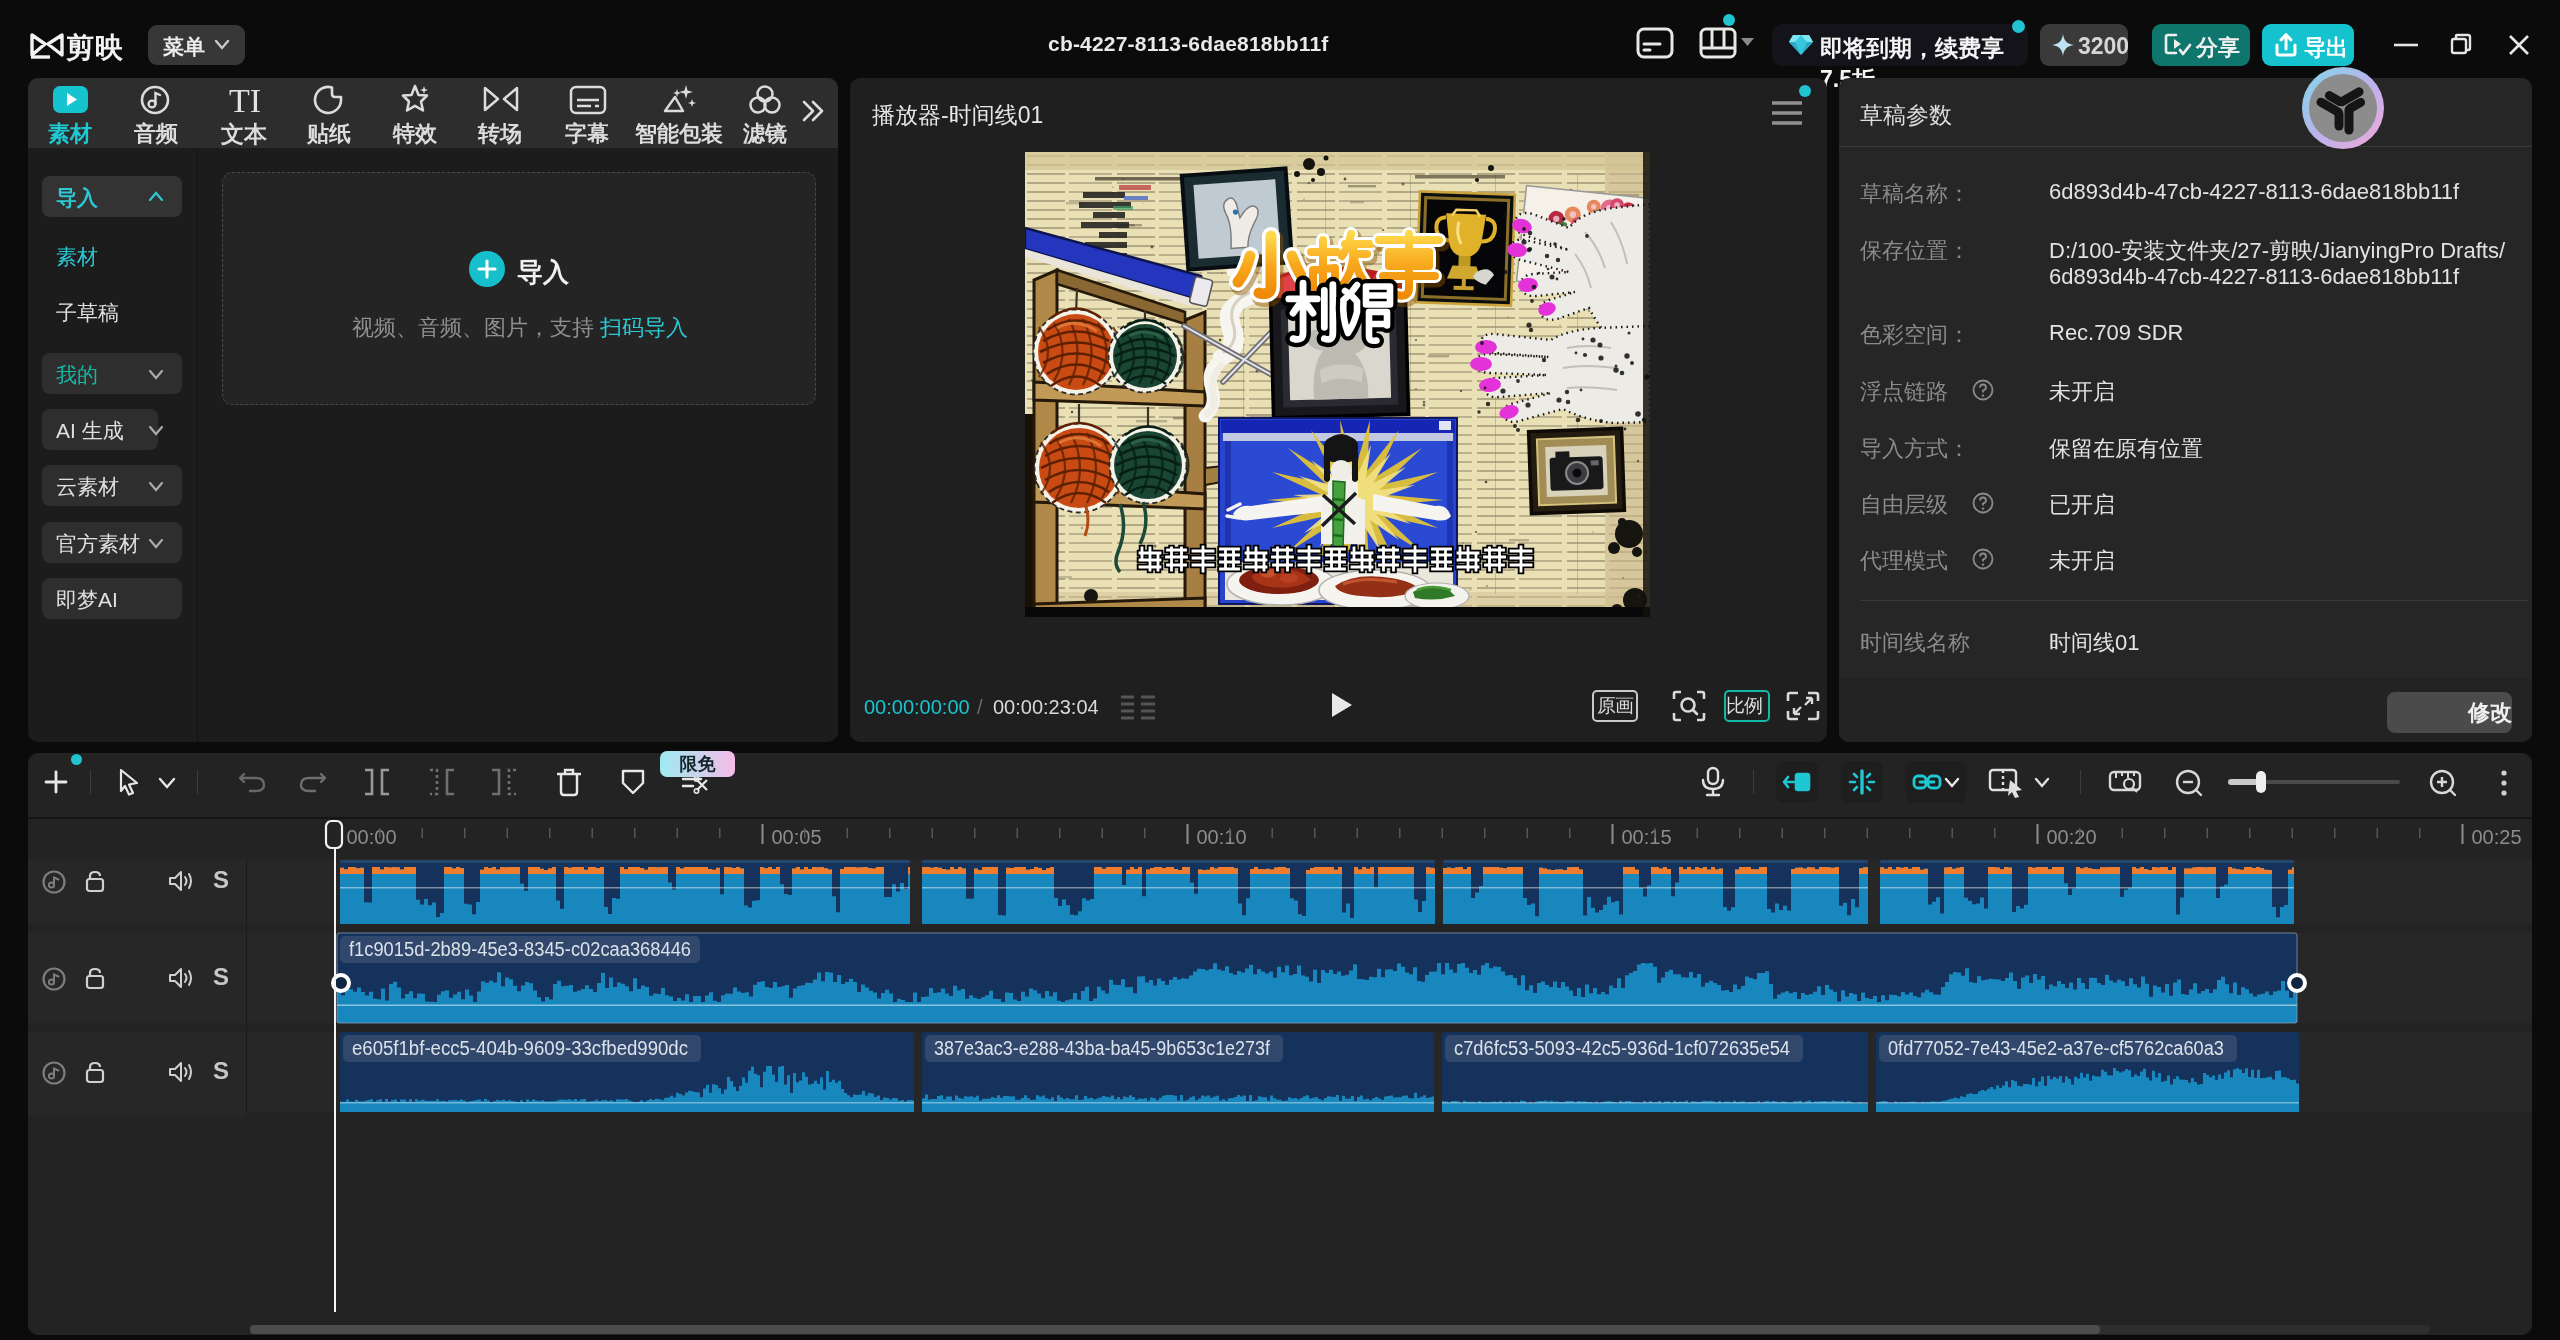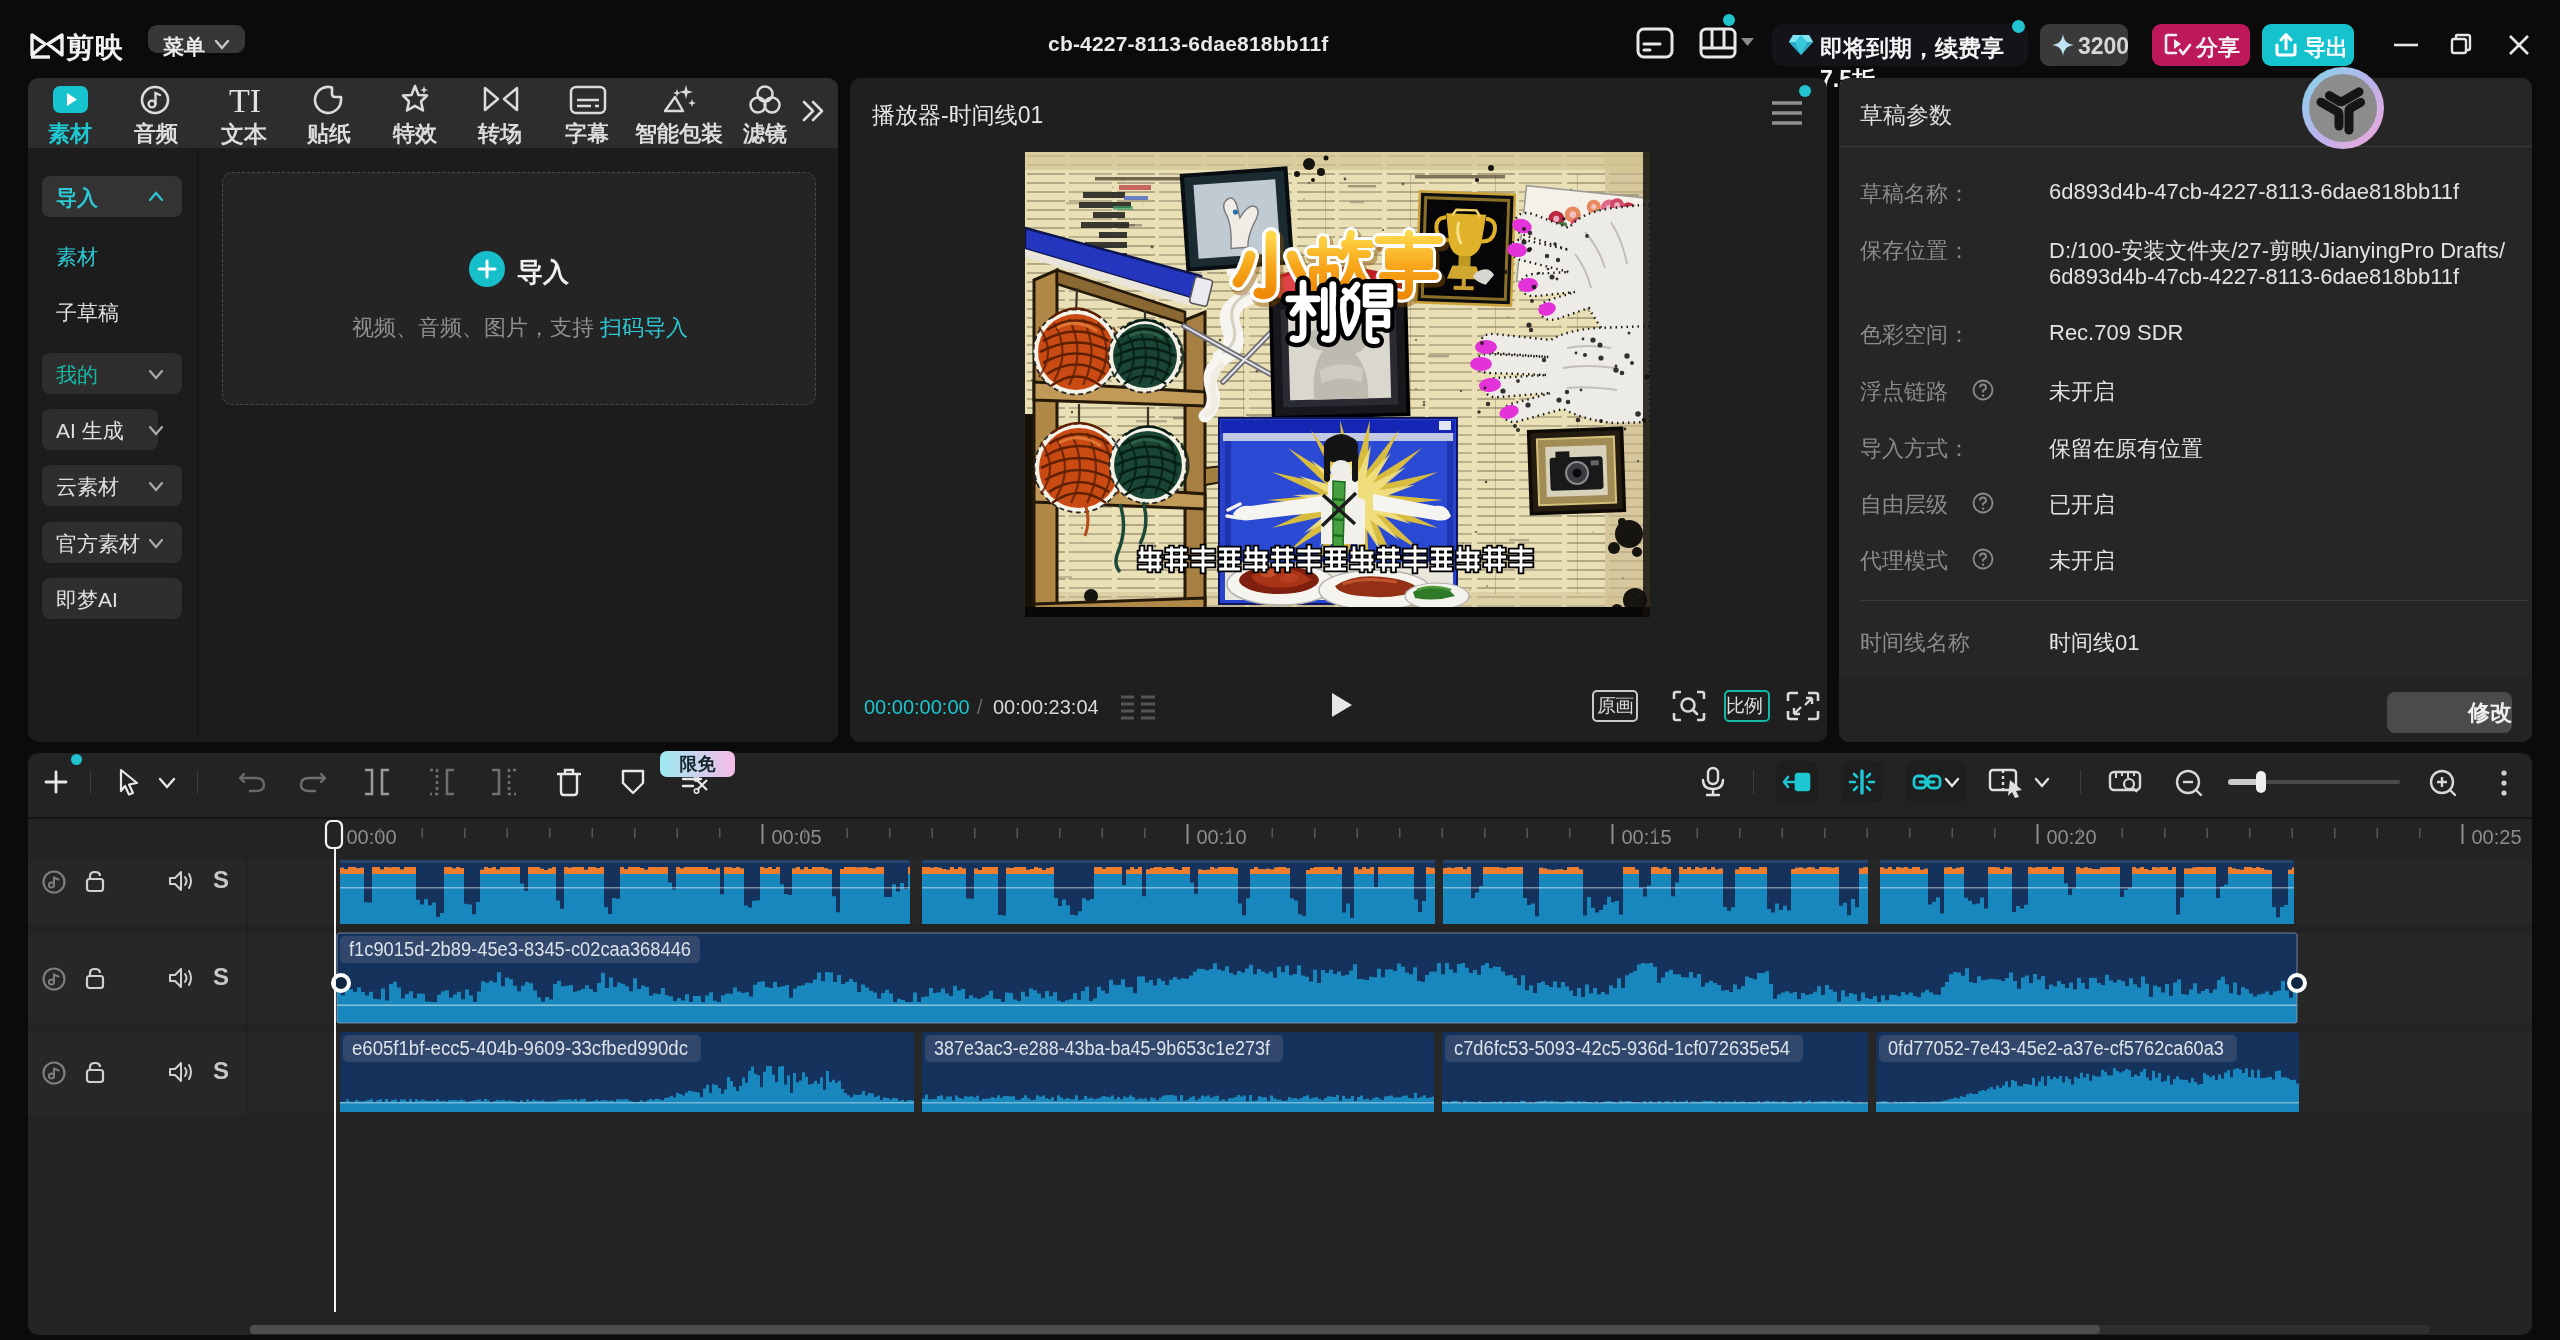--- a/index.html
+++ b/index.html
@@ -7,21 +7,21 @@
 svg{display:block}
 </style></head>
 <body>
 <div class="abs" style="left:0;top:0;width:2560px;height:1340px;background:#0b0b0b">
 
 <svg class="abs" style="left:30px;top:30px" width="34" height="32" viewBox="0 0 34 32">
  <path d="M2 5 L15 14 L2 25 Z M32 5 L18 14 L32 25 Z" fill="none" stroke="#f2f2f2" stroke-width="3.4" stroke-linejoin="round"></path>
  <path d="M1 27 L20 27" stroke="#f2f2f2" stroke-width="3.4"></path>
 </svg>
 <div class="abs" style="left:66px;top:29px;font-size:28px;font-weight:bold;color:#f2f2f2;letter-spacing:1px">剪映</div>
-<div class="abs" style="left:148px;top:25px;width:97px;height:28px;background:#373737;border-radius:9px">
+<div class="abs" style="left:148px;top:25px;width:97px;height:40px;background:#373737;border-radius:9px">
   <div class="abs" style="left:15px;top:8px;font-size:21px;color:#ececec;font-weight:bold">菜单</div>
   <svg class="abs" style="left:66px;top:14px" width="16" height="12" viewBox="0 0 16 12">
         <path d="M2 2 L8 9 L14 2" fill="none" stroke="#c9c9c9" stroke-width="2.4" stroke-linecap="round"></path>
       </svg>
 </div>
 <div class="abs" style="left:1048px;top:32px;width:420px;font-size:21px;font-weight:bold;color:#e9e9e9;letter-spacing:0.2px">cb-4227-8113-6dae818bb11f</div>
 
 <svg class="abs" style="left:1636px;top:26px" width="38" height="34" viewBox="0 0 38 34">
  <rect x="2" y="3" width="34" height="28" rx="6" fill="none" stroke="#e8e8e8" stroke-width="3"></rect>
  <path d="M8 18 L24 18 M8 24 L14 24" stroke="#e8e8e8" stroke-width="3" stroke-linecap="round"></path>
@@ -45,21 +45,21 @@
   <div class="abs" style="left:240px;top:-4px;width:13px;height:13px;border-radius:50%;background:#20c3ce"></div>
 </div>
 
 <div class="abs" style="left:2040px;top:24px;width:88px;height:42px;background:#3a3a3a;border-radius:9px">
   <svg class="abs" style="left:12px;top:10px" width="22" height="22" viewBox="0 0 22 22">
         <path d="M11 0 C12 7 15 10 22 11 C15 12 12 15 11 22 C10 15 7 12 0 11 C7 10 10 7 11 0 Z" fill="#bfe3f2"></path>
       </svg>
   <div class="abs" style="left:38px;top:9px;font-size:23px;font-weight:bold;color:#d6d6d6">3200</div>
 </div>
 
-<div class="abs" style="left:2152px;top:24px;width:98px;height:42px;background:#be185d;border-radius:9px">
+<div class="abs" style="left:2152px;top:24px;width:98px;height:42px;background:#0f766e;border-radius:9px">
   <svg class="abs" style="left:12px;top:9px" width="28" height="24" viewBox="0 0 28 24">
    <path d="M12 2 L4 2 Q2 2 2 4 L2 18 Q2 20 4 20 L12 20" fill="none" stroke="#efefef" stroke-width="2.6" stroke-linecap="round"></path>
    <path d="M10 6 L17 11 L10 16 Z" fill="#efefef"></path>
    <path d="M16 17 L19 21 L26 12" fill="none" stroke="#efefef" stroke-width="2.8" stroke-linecap="round" stroke-linejoin="round"></path>
   </svg>
   <div class="abs" style="left:44px;top:9px;font-size:22px;font-weight:bold;color:#f0f0f0">分享</div>
 </div>
 
 <div class="abs" style="left:2262px;top:24px;width:92px;height:42px;background:#15c3ce;border-radius:9px">
   <svg class="abs" style="left:11px;top:8px" width="26" height="26" viewBox="0 0 26 26">

